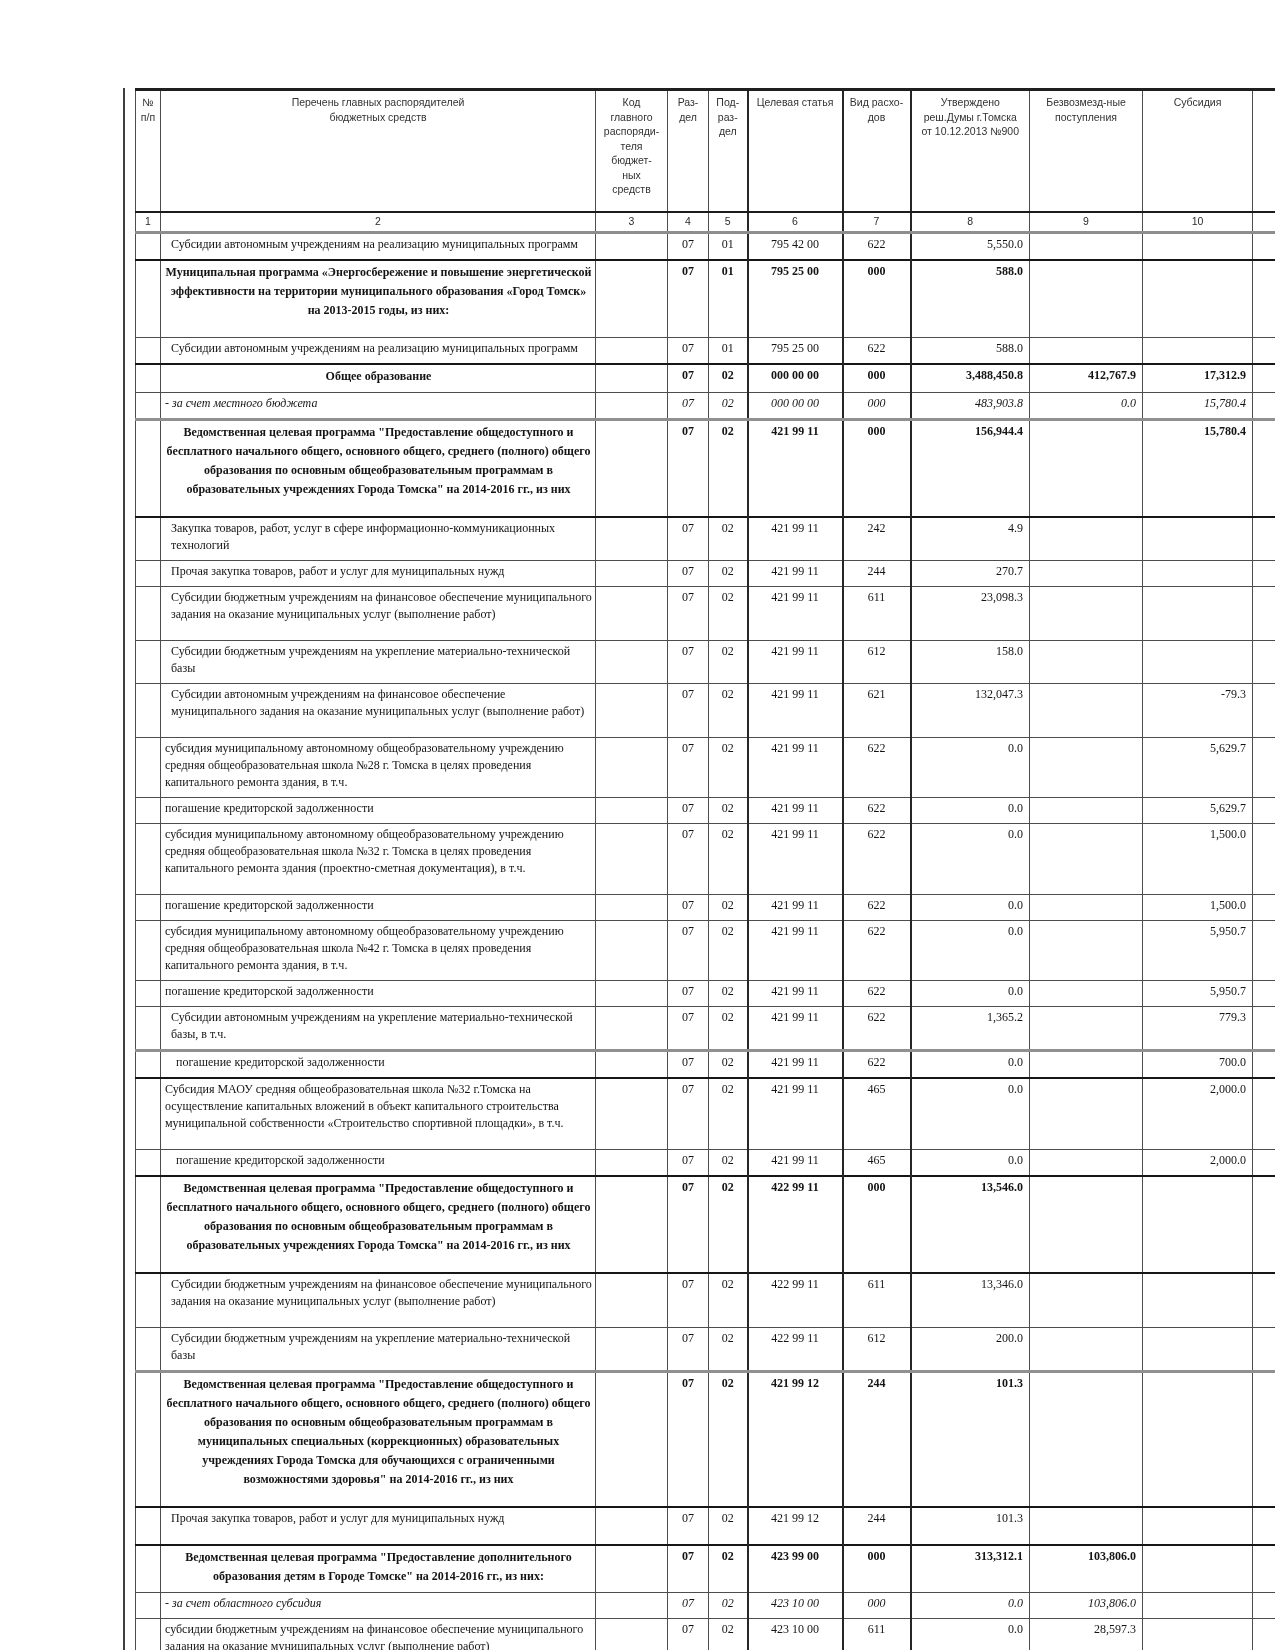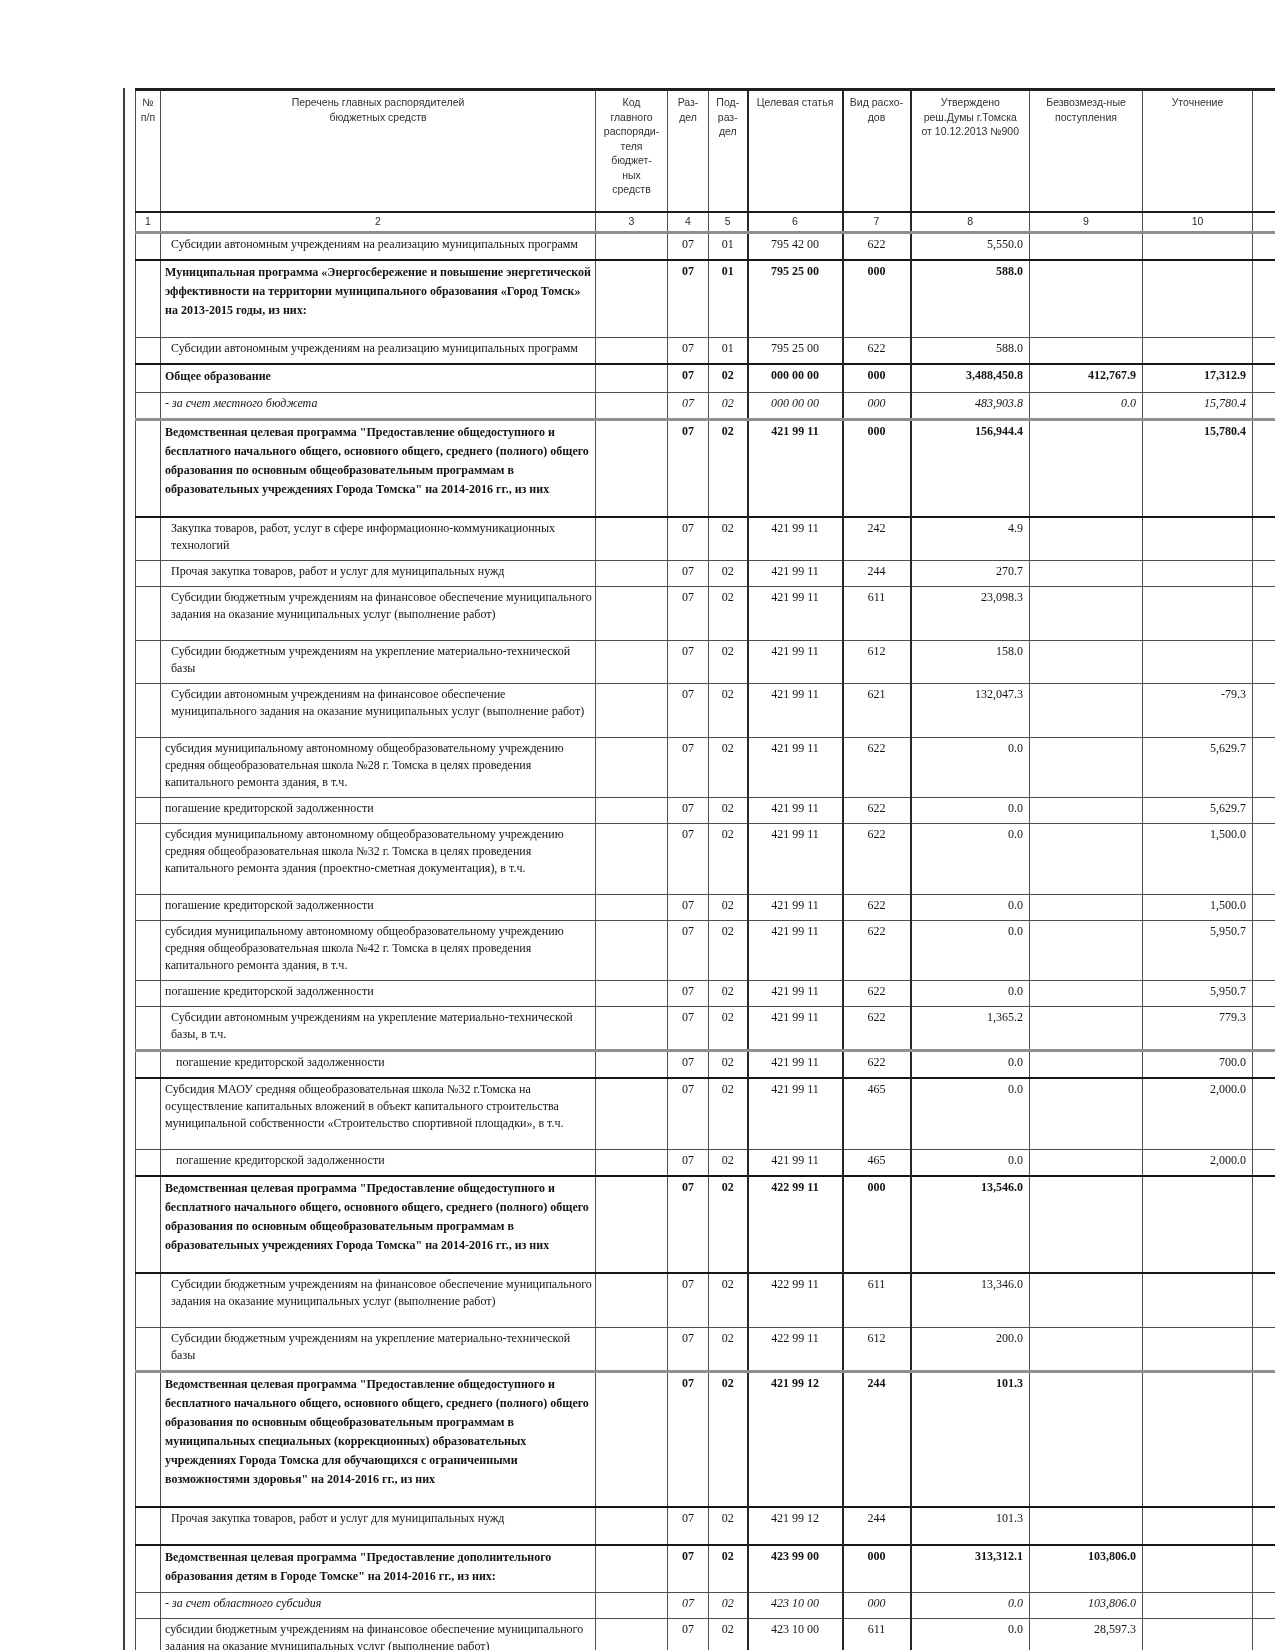--- a/index.html
+++ b/index.html
@@ -32,21 +32,21 @@
   }
   tbody td{padding:2px 3px 6px;}
   td.col-name{text-align:left;padding-left:4px;}
   td.col-name.ind1{padding-left:10px;}
   td.col-name.ind2{padding-left:15px;}
   td.col-razdel,td.col-podrazdel,td.col-target,td.col-vid{text-align:center;}
   td.col-approved,td.col-gratuitous,td.col-revision{text-align:right;padding-right:6px;}
   .col-target,.col-vid,.col-approved,
   th.h-target,th.h-vid,th.h-approved{border-left:2px solid #262626;}
   tr.row-bold td{font-weight:700;}
-  tr.row-bold td.col-name{line-height:19px;}
+  tr.row-bold td.col-name{line-height:19px;text-align:center;}
   tr.row-italic td{font-style:italic;}
   tr.thick-dark td{border-top:2px solid #161616;}
   tr.thick-gray td{border-top:3px solid #909090;}
   tr.tall td{padding-bottom:17px;}
 </style>
 </head>
 <body>
 
 <div class="page">
   <div class="frame-line"></div>
@@ -83,21 +83,21 @@
 раз-
 дел</th>
         <th class="h-target">Целевая статья</th>
         <th class="h-vid">Вид расхо-
 дов</th>
         <th class="h-approved">Утверждено
 реш.Думы г.Томска
 от 10.12.2013 №900</th>
         <th class="h-gratuitous">Безвозмезд-ные
 поступления</th>
-        <th class="h-revision">Уточнение</th>
+        <th class="h-revision">Субсидия</th>
         <th class="h-extra"></th>
       </tr>
       <tr class="header-index">
         <th>1</th>
         <th>2</th>
         <th>3</th>
         <th>4</th>
         <th>5</th>
         <th class="h-target">6</th>
         <th class="h-vid">7</th>

